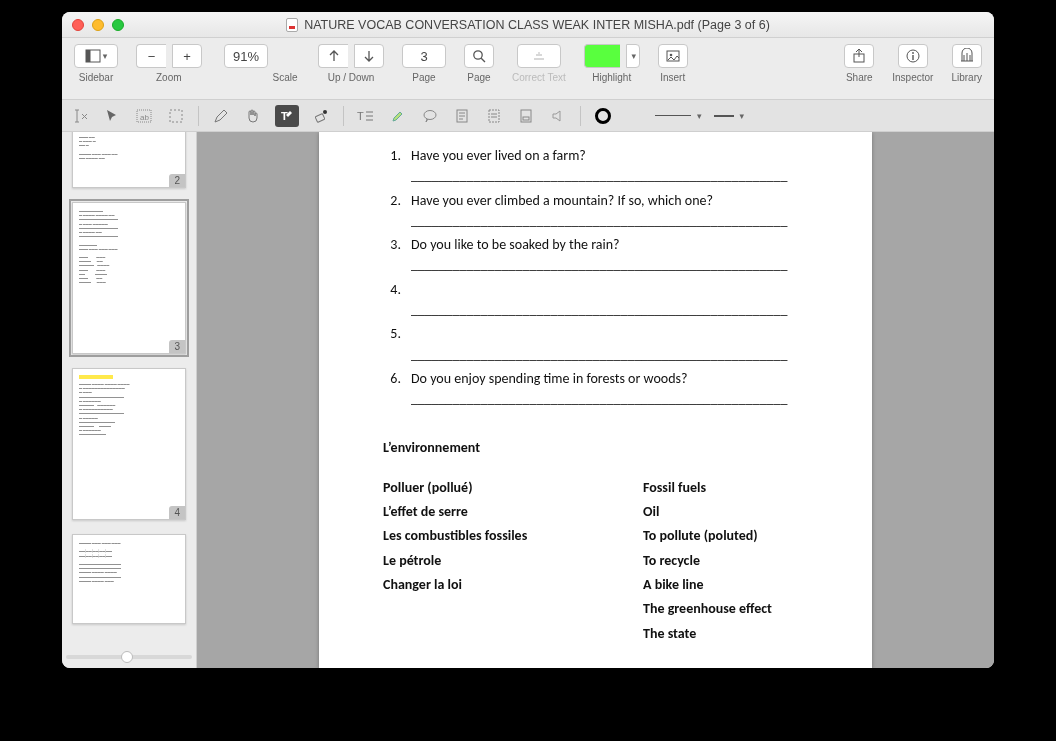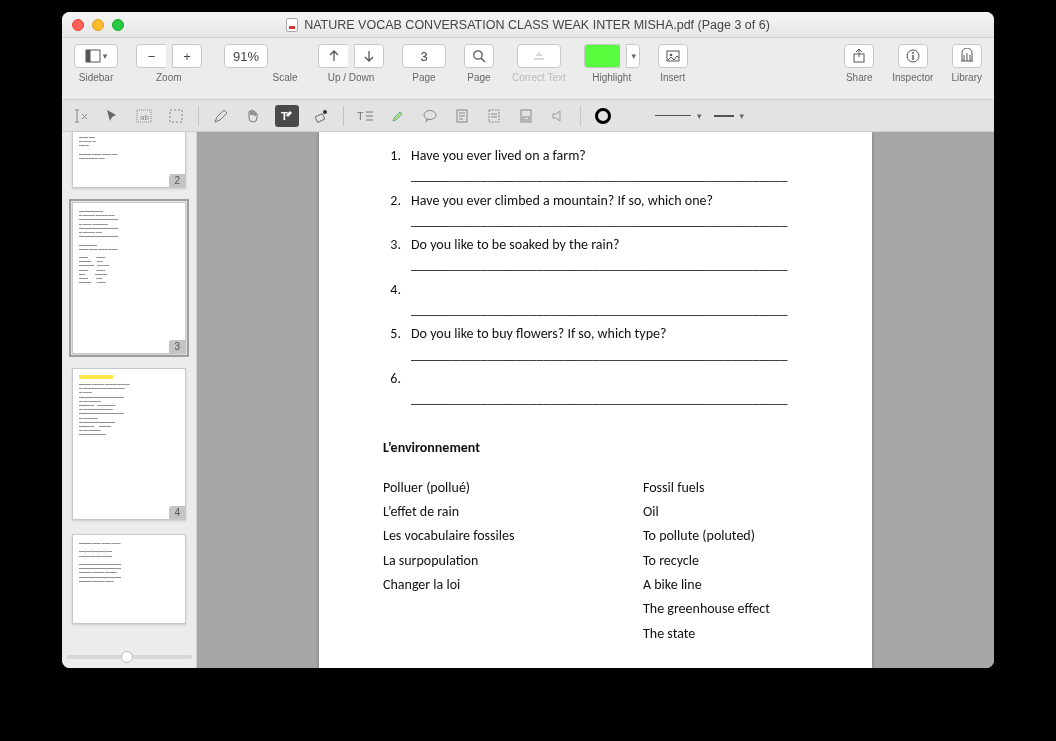--- a/index.html
+++ b/index.html
@@ -69,21 +69,21 @@
   .page{width:553px;background:#fff;box-shadow:0 1px 4px rgba(0,0,0,.3);padding:0 60px 0 64px;}
   .doc{font-family: Calibri, "Segoe UI", Arial, sans-serif; color:#111; font-size:14px; line-height:1.45;}
   .qlist{margin-top:14px;}
   .q{display:flex;gap:10px;margin-top:4px;}
   .qn{width:18px;text-align:right;}
   .qtext{}
   .blank{letter-spacing:0px;margin-left:28px;margin-bottom:2px;}
   .section-title{font-weight:700;margin-top:28px;}
   .instr{margin-top:14px;}
   .vocab{margin-top:20px;display:flex;gap:60px;}
-  .vocab-col{display:flex;flex-direction:column;gap:4px;}
+  .vocab-col{display:flex;flex-direction:column;gap:4px;font-weight:bold;}
   .vocab-col.left{width:200px;}
   svg{display:block;}
 
   .iconbox{width:16px;height:16px;}
 </style>
 </head>
 <body>
 
 <div class="window">
 
@@ -369,37 +369,37 @@
                 <div class="qn">3.</div>
                 <div class="qtext">Do you like to be soaked by the rain?</div>
               </div>
             <div class="blank">______________________________________________________</div>
             <div class="q">
                 <div class="qn">4.</div>
               </div>
             <div class="blank">______________________________________________________</div>
             <div class="q">
                 <div class="qn">5.</div>
-                <div class="qtext">Do you like to buy flowers? If so, which type?</div>
               </div>
             <div class="blank">______________________________________________________</div>
             <div class="q">
                 <div class="qn">6.</div>
+                <div class="qtext">Do you enjoy spending time in forests or woods?</div>
               </div>
             <div class="blank">______________________________________________________</div>
           </div>
 
           <div class="section-title">L’environnement</div>
 
           <div class="vocab">
             <div class="vocab-col left">
               <div>Polluer (pollué)</div>
-              <div>L’effet de rain</div>
-              <div>Les vocabulaire fossiles</div>
-              <div>La surpopulation</div>
+              <div>L’effet de serre</div>
+              <div>Les combustibles fossiles</div>
+              <div>Le pétrole</div>
               <div>Changer la loi</div>
 
             </div>
             <div class="vocab-col">
               <div>Fossil fuels</div>
               <div>Oil</div>
               <div>To pollute (poluted)</div>
               <div>To recycle</div>
               <div>A bike line</div>
               <div>The greenhouse effect</div>

